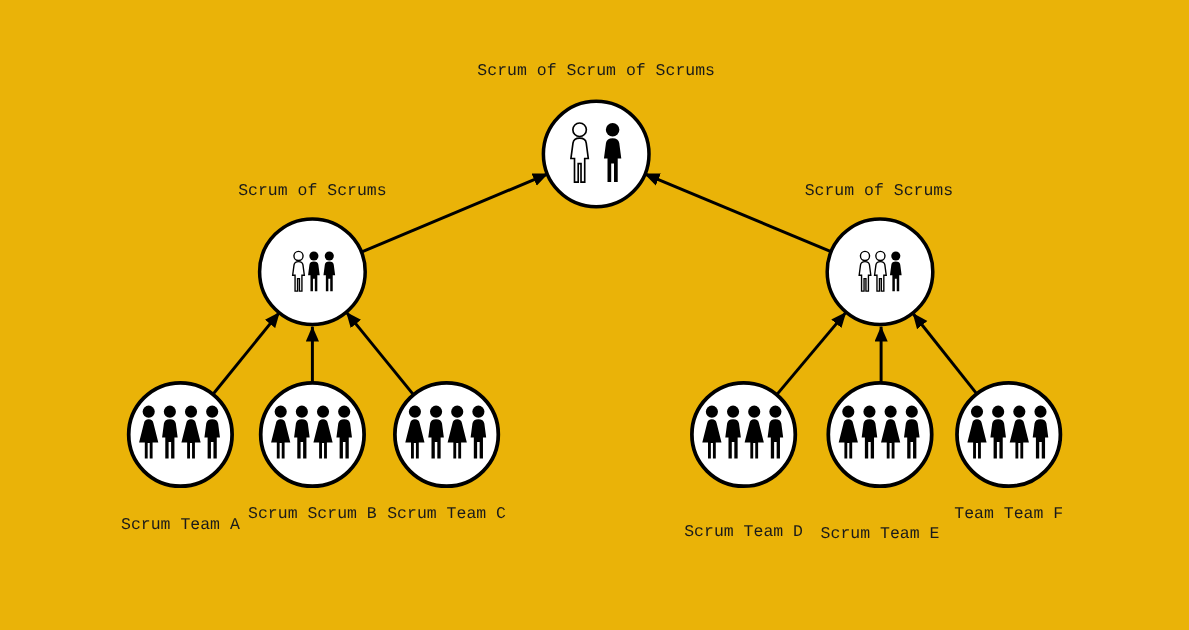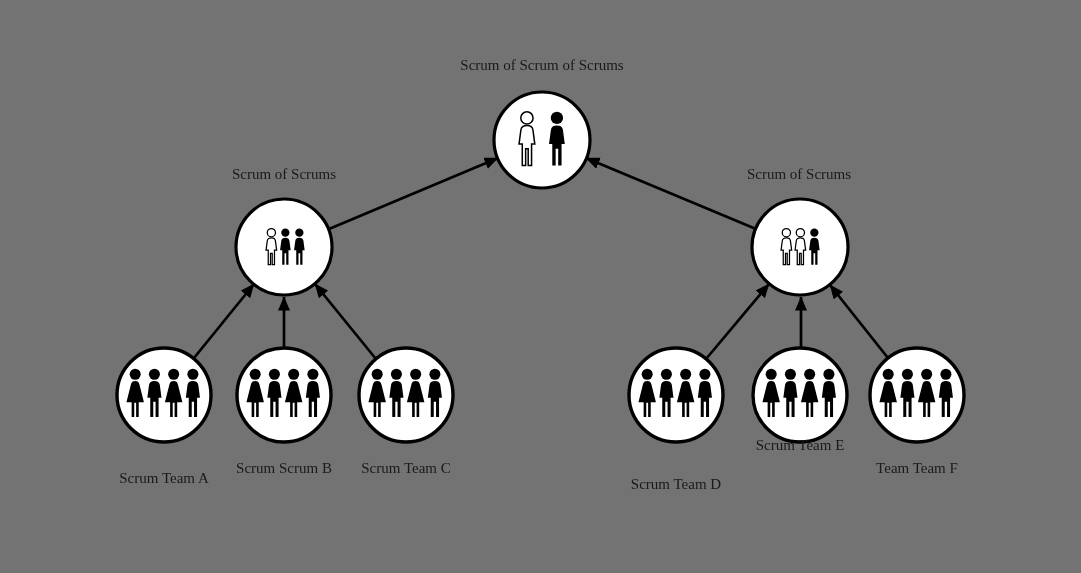--- a/index.html
+++ b/index.html
@@ -1,20 +1,20 @@
 <!DOCTYPE html>
 <html><head>
 <meta charset="utf-8">
 <style>
   html,body{margin:0;padding:0;background:#ffffff;}
   .canvas{
     position:relative;
     width:1081px;height:573px;
-    background:#737373;
-    font-family:Liberation Serif, serif;
+    background:#eab308;
+    font-family:Liberation Mono, monospace;
     overflow:hidden;
   }
   .diagram-svg{position:absolute;left:0;top:0;}
   .lbl{
     position:absolute;
     transform:translateX(-50%);
     font-size:15px;
     line-height:18px;
     color:#1a1a1a;
     white-space:nowrap;
@@ -115,16 +115,16 @@
   <div class="lbl" style="left:542px;top:56px">Scrum of Scrum of Scrums</div>
 
   <div class="lbl" style="left:284px;top:165px">Scrum of Scrums</div>
 
   <div class="lbl" style="left:799px;top:165px">Scrum of Scrums</div>
 
   <div class="lbl" style="left:164px;top:469px">Scrum Team A</div>
   <div class="lbl" style="left:284px;top:459px">Scrum Scrum B</div>
   <div class="lbl" style="left:406px;top:459px">Scrum Team C</div>
   <div class="lbl" style="left:676px;top:475px">Scrum Team D</div>
-  <div class="lbl" style="left:800px;top:436px">Scrum Team E</div>
+  <div class="lbl" style="left:800px;top:477px">Scrum Team E</div>
   <div class="lbl" style="left:917px;top:459px">Team Team F</div>
 
 </div>
 
 </body></html>

